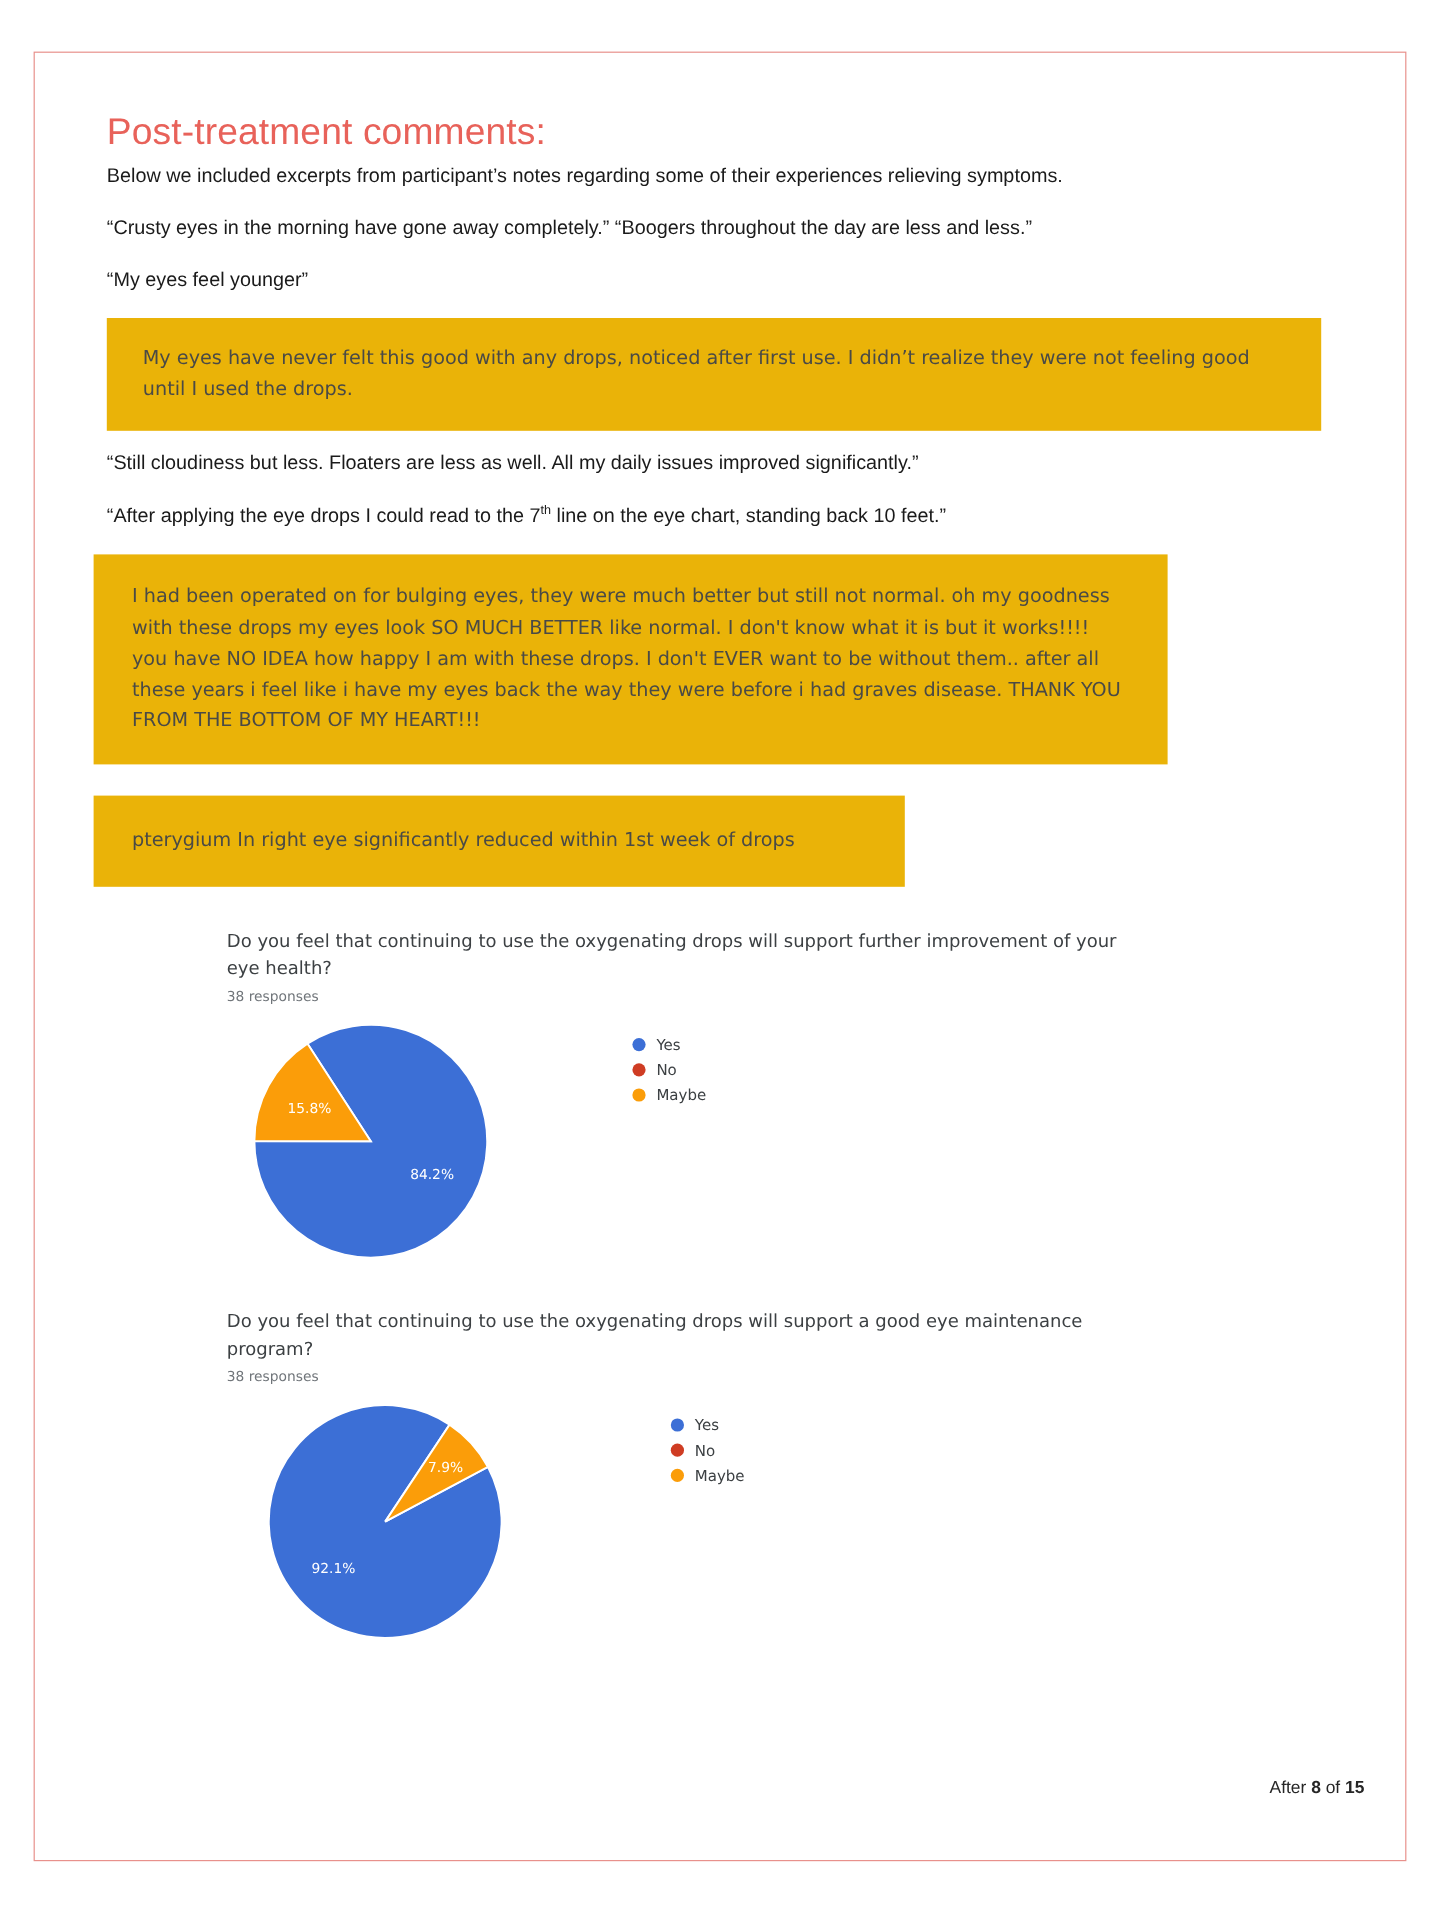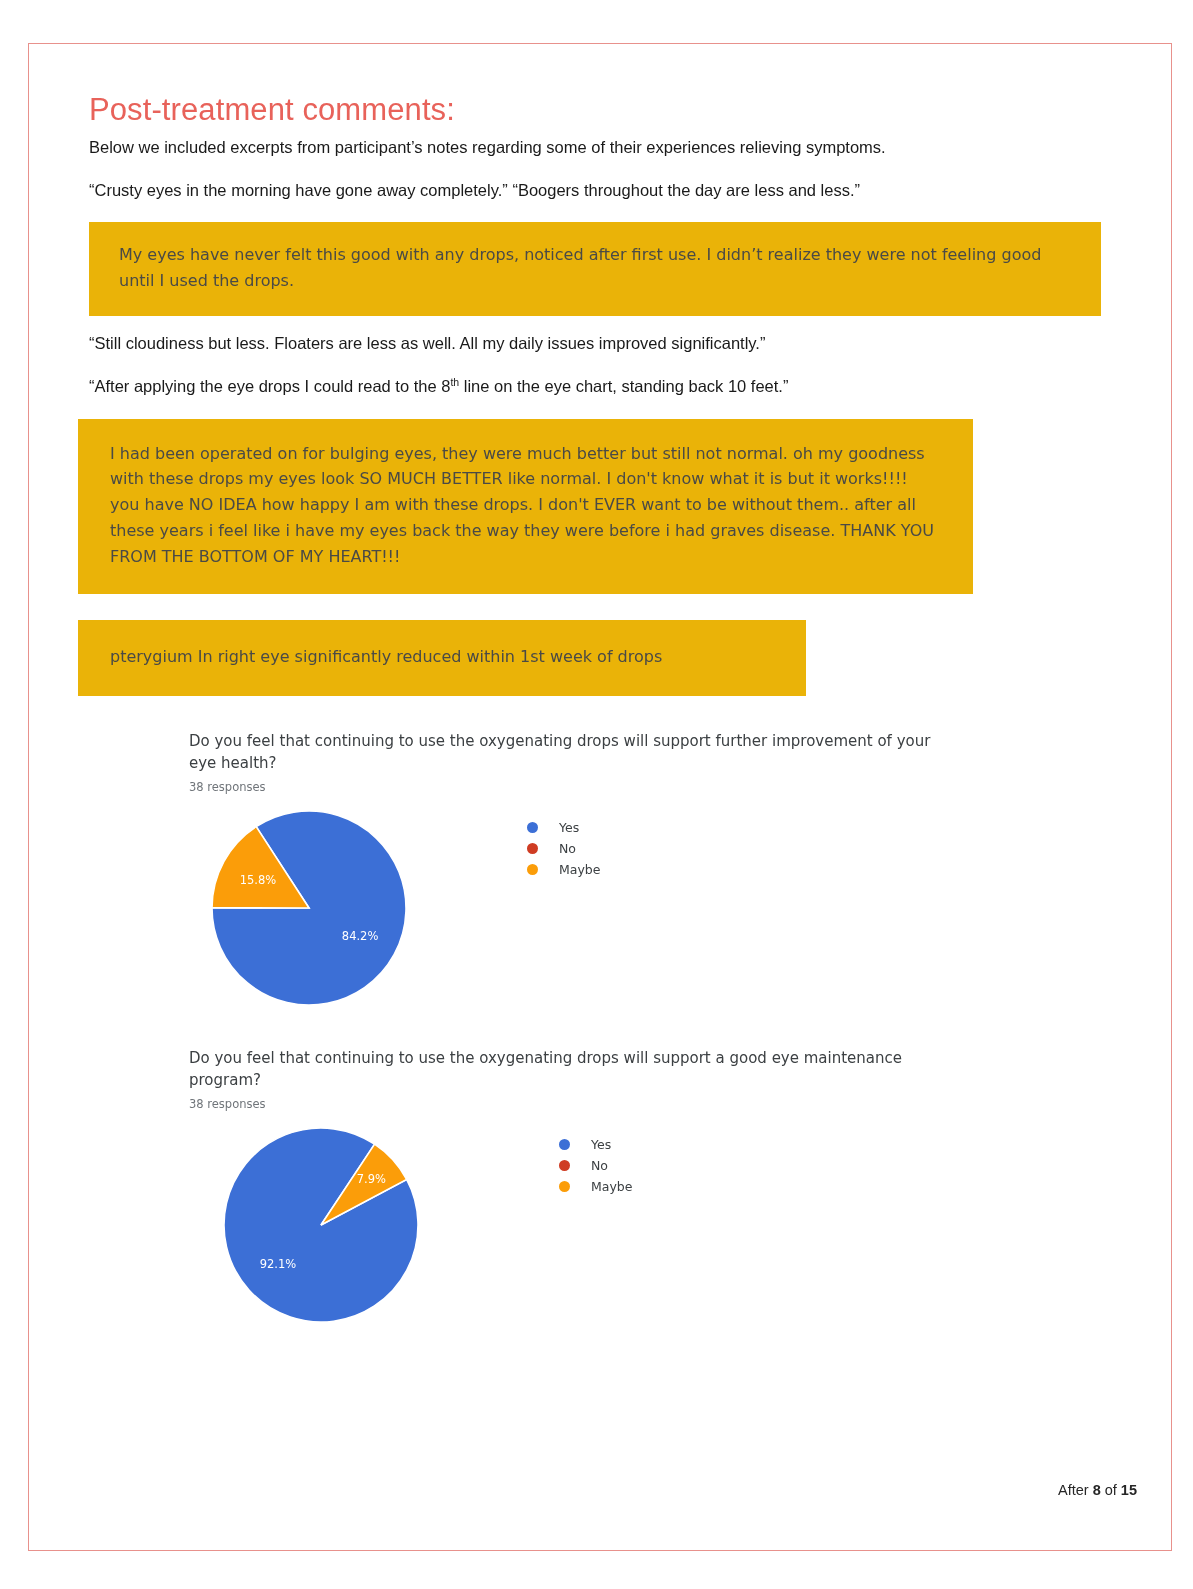--- a/index.html
+++ b/index.html
@@ -76,21 +76,21 @@
 
   .hl-2 {
     margin-left: -11px;
     width: 895px;
     padding: 22px 32px 24px 32px;
     margin-bottom: 26px;
   }
 
   .hl-3 {
     margin-left: -11px;
-    width: 728px;
+    width: 676px;
     padding: 24px 32px 26px 32px;
     margin-bottom: 24px;
   }
 
   .chart-block {
     margin-left: 100px;
     margin-top: 34px;
     width: 880px;
   }
 
@@ -141,21 +141,20 @@
   }
   .legend.shift2 { margin-left: 58px; }
 
   .legend-item {
     display: flex;
     align-items: center;
     margin-bottom: 6px;
     font-family: "DejaVu Sans", sans-serif;
     font-size: 12.5px;
     color: #3c4043;
-    gap: 12px;
   }
 
   .legend-dot {
     width: 11px;
     height: 11px;
     border-radius: 50%;
     margin-right: 9px;
     flex: 0 0 auto;
   }
 
@@ -174,26 +173,27 @@
 
 <div id="page">
   <div id="content">
 
     <h1 class="doc-title">Post-treatment comments:</h1>
 
     <p class="body-para">Below we included excerpts from participant’s notes regarding some of their experiences relieving symptoms.</p>
 
     <p class="body-para">“Crusty eyes in the morning have gone away completely.” “Boogers throughout the day are less and less.”</p>
 
+    <p class="body-para">“My eyes feel younger”</p>
 
     <div class="highlight-box hl-1">My eyes have never felt this good with any drops, noticed after first use. I didn’t realize they were not feeling good until I used the drops.</div>
 
     <p class="body-para">“Still cloudiness but less. Floaters are less as well. All my daily issues improved significantly.”</p>
 
-    <p class="body-para"><span>“After applying the eye drops I could read to the 8</span><sup>th</sup><span> line on the eye chart, standing back 10 feet.”</span></p>
+    <p class="body-para"><span>“After applying the eye drops I could read to the 7</span><sup>th</sup><span> line on the eye chart, standing back 10 feet.”</span></p>
 
     <div class="highlight-box hl-2">I had been operated on for bulging eyes, they were much better but still not normal. oh my goodness with these drops my eyes look SO MUCH BETTER like normal. I don't know what it is but it works!!!! you have NO IDEA how happy I am with these drops. I don't EVER want to be without them.. after all these years i feel like i have my eyes back the way they were before i had graves disease. THANK YOU FROM THE BOTTOM OF MY HEART!!!</div>
 
     <div class="highlight-box hl-3">pterygium In right eye significantly reduced within 1st week of drops</div>
 
     <div class="chart-block">
       <div class="chart-question">Do you feel that continuing to use the oxygenating drops will support further improvement of your eye health?</div>
       <div class="chart-responses">38 responses</div>
       <div class="chart-row">
         <div class="pie-wrap">

